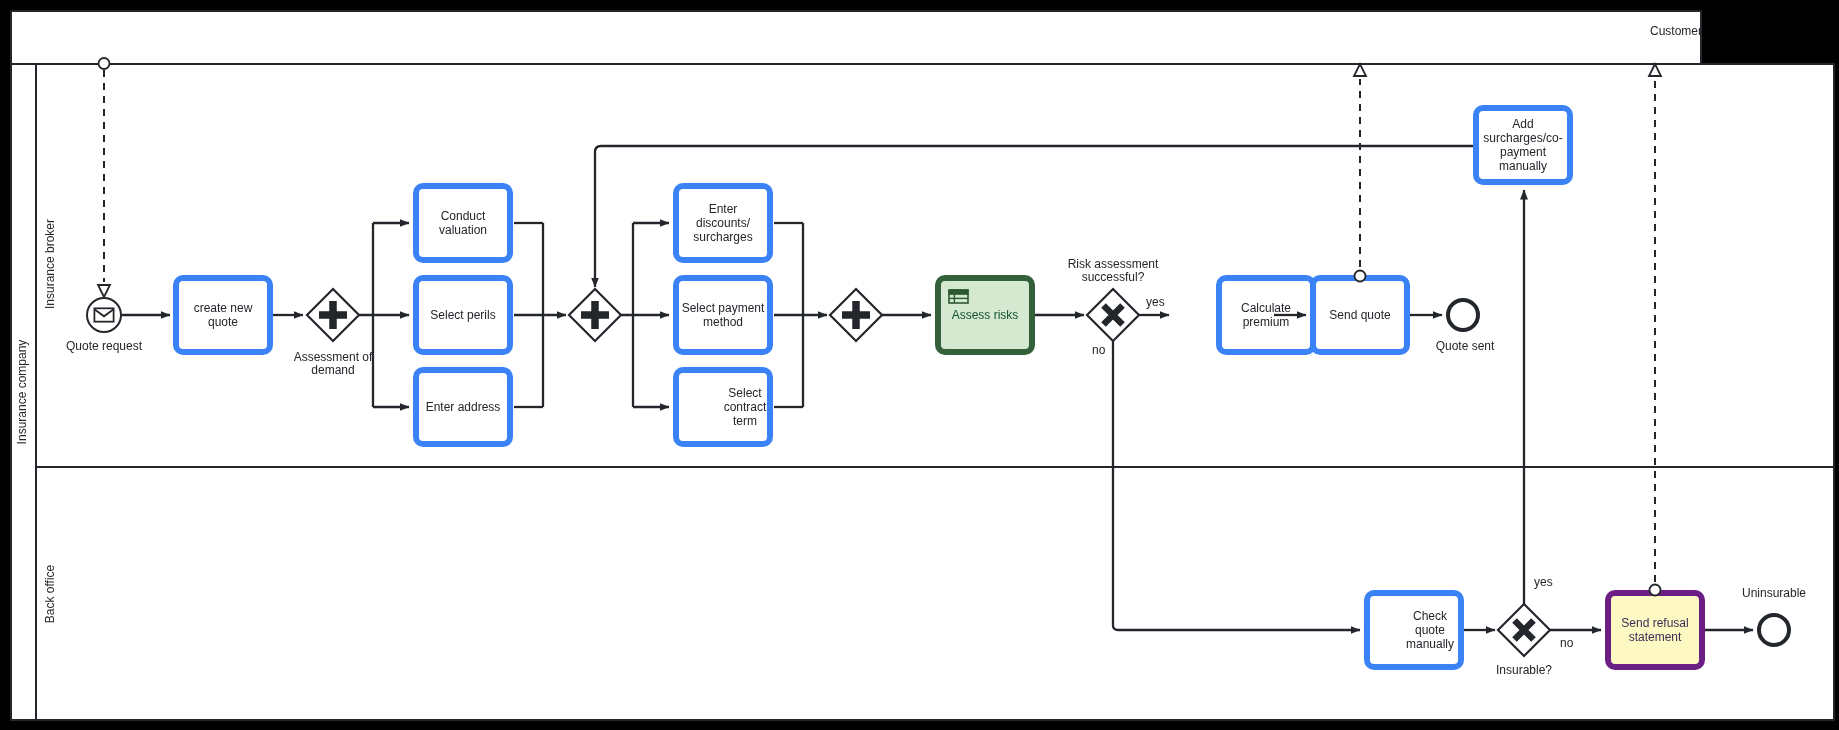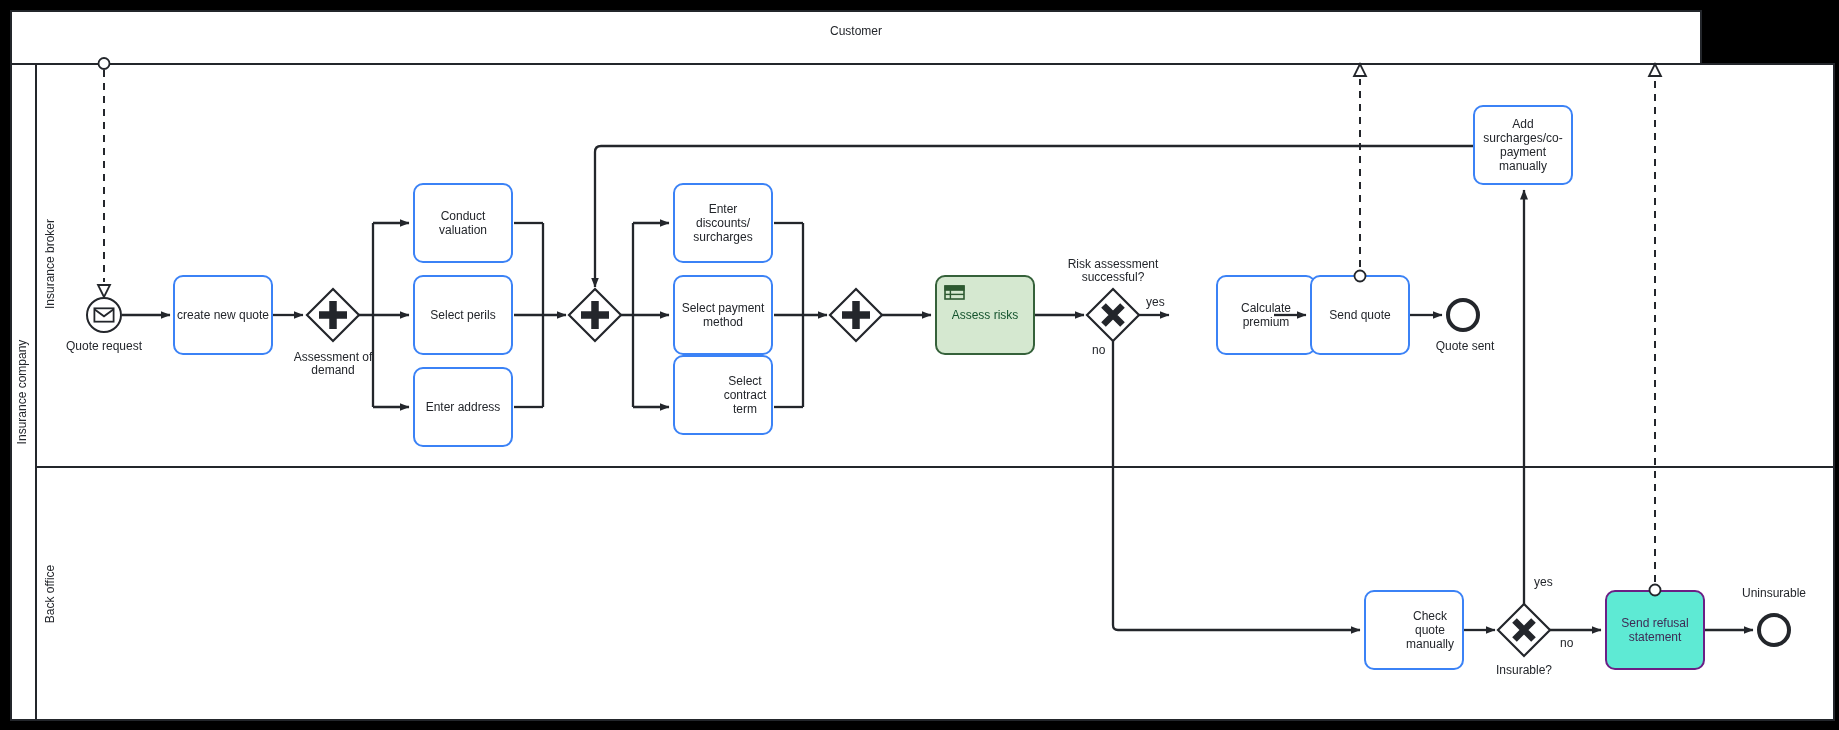--- a/index.html
+++ b/index.html
@@ -7,29 +7,29 @@
     position:relative;width:1839px;height:730px;background:#000;overflow:hidden;
     font-family:"Liberation Sans", sans-serif;color:#23262b;
   }
   .pool{position:absolute;background:#fff;border:2px solid #23262b;box-sizing:border-box;}
   .band-line{position:absolute;width:2px;background:#23262b;}
   .lane-divider{position:absolute;height:2px;background:#23262b;}
   .rotlabel{
     position:absolute;width:160px;height:16px;line-height:16px;text-align:center;
     font-size:12px;transform:rotate(-90deg);white-space:nowrap;
   }
-  .pool-title{position:absolute;text-align:center;font-size:12px;}
+  .pool-title{position:absolute;text-align:right;font-size:12px;}
   .task{
-    position:absolute;width:100px;height:80px;border:2px solid #3b82f6;border-radius:10px;
+    position:absolute;width:100px;height:80px;border:6px solid #3b82f6;border-radius:10px;
     background:#fff;box-sizing:border-box;display:flex;align-items:center;justify-content:center;
   }
   .task .lbl{font-size:12px;line-height:14px;text-align:center;max-width:96px;}
   .task.green{background:#d5e8d0;border-color:#35613a;}
   .task.green .lbl{color:#14532d;}
-  .task.purple{background:#5eead4;border-color:#6b1f85;}
+  .task.purple{background:#fef9c3;border-color:#6b1f85;}
   .task.purple .lbl{color:#3e2b55;}
   .event{position:absolute;border-radius:50%;background:#fff;box-sizing:border-box;}
   .event.start{width:36px;height:36px;border:2px solid #23262b;display:flex;align-items:center;justify-content:center;}
   .event.end{width:34px;height:34px;border:4px solid #23262b;}
   .flowlabel{position:absolute;font-size:12px;line-height:13px;text-align:center;}
   .nowrap{white-space:nowrap;}
   svg.connectors{position:absolute;left:0;top:0;pointer-events:none;}
   .icon-brt{position:absolute;left:7px;top:8px;}
 </style>
 </head>
@@ -60,21 +60,21 @@
   </div>
   <div class="task" style="left:413px;top:367px;">
     <div class="lbl">Enter address</div>
   </div>
   <div class="task" style="left:673px;top:275px;">
     <div class="lbl">Select payment method</div>
   </div>
   <div class="task" style="left:673px;top:183px;">
     <div class="lbl" style="max-width:72px;">Enter discounts/​surcharges</div>
   </div>
-  <div class="task" style="left:673px;top:355px;padding-left:44px;">
+  <div class="task" style="left:673px;top:367px;padding-left:44px;">
     <div class="lbl" style="max-width:92px;">Select contract term</div>
   </div>
 
   <div class="task green" style="left:935px;top:275px;">
     <svg class="icon-brt" width="21" height="15" viewBox="0 0 21 15">
       <rect x="1" y="1" width="19" height="13" fill="none" stroke="#2d5931" stroke-width="1.6"></rect>
       <rect x="1" y="1" width="19" height="4.2" fill="#2d5931" stroke="#2d5931" stroke-width="1.2"></rect>
       <line x1="1" y1="9.4" x2="20" y2="9.4" stroke="#2d5931" stroke-width="1.4"></line>
       <line x1="6.4" y1="5.2" x2="6.4" y2="14" stroke="#2d5931" stroke-width="1.4"></line>
     </svg>

